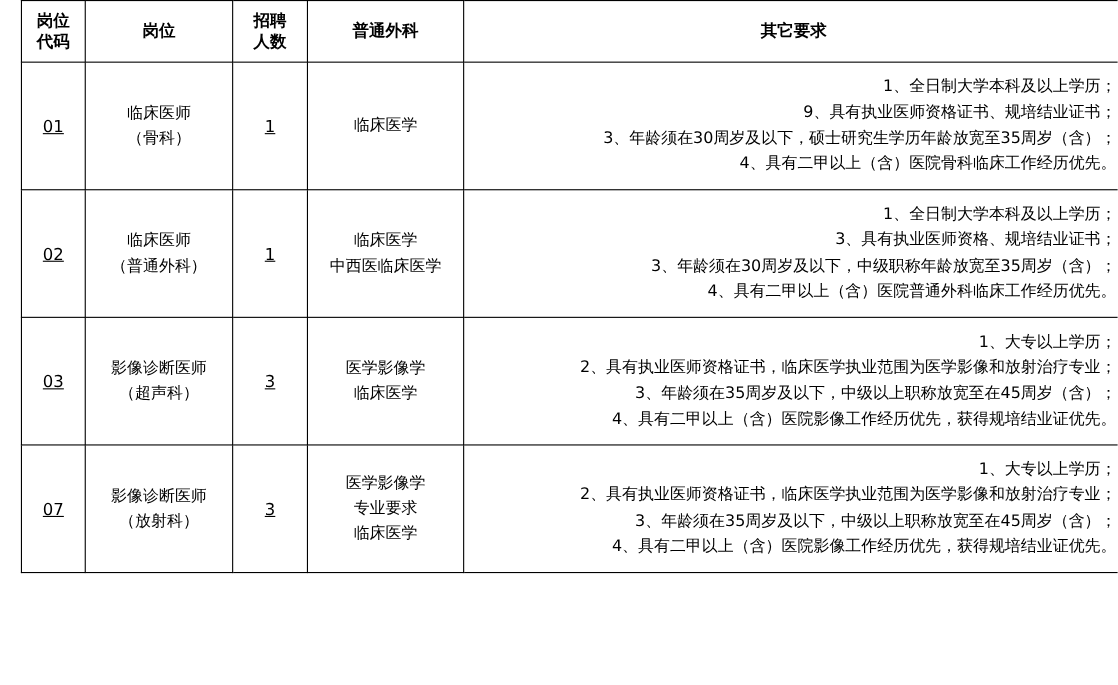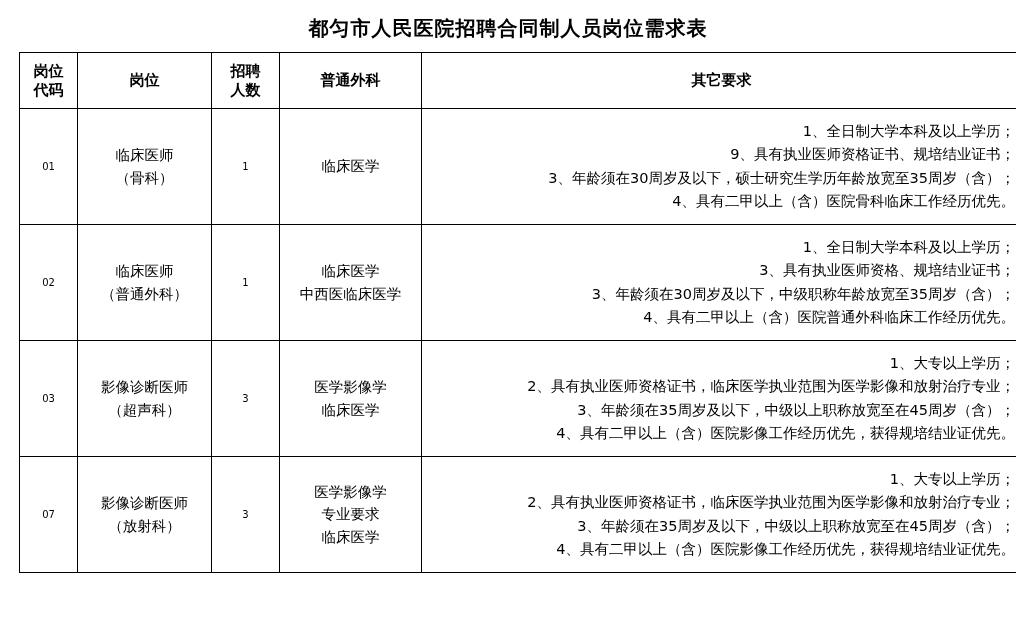--- a/index.html
+++ b/index.html
@@ -51,42 +51,42 @@
   .col-post  { width: 134px; }
   .col-num   { width: 68px; }
   .col-major { width: 142px; }
   .col-other { width: 600px; }
 
   tbody td {
     font-size: 14.5px;
   }
   td.cell-code, td.cell-num {
     text-align: center;
-    font-size: 10px;
+    font-size: 15px;
+    text-decoration: underline;
   }
   td.cell-post, td.cell-major {
     text-align: center;
     line-height: 1.55;
   }
   td.cell-other {
     text-align: right;
     line-height: 1.62;
     padding-left: 10px;
     padding-right: 6px;
   }
   .row-body td { height: 116px; }
   .req-line { white-space: nowrap; }
   .post-line, .major-line { display: block; }
 </style>
 </head>
 <body>
 
 <div class="page">
 
-  <div class="doc-title">都匀市人民医院招聘合同制人员岗位需求表</div>
 
   <table class="req-table">
     <colgroup>
       <col class="col-code">
       <col class="col-post">
       <col class="col-num">
       <col class="col-major">
       <col class="col-other">
     </colgroup>
     <thead>

